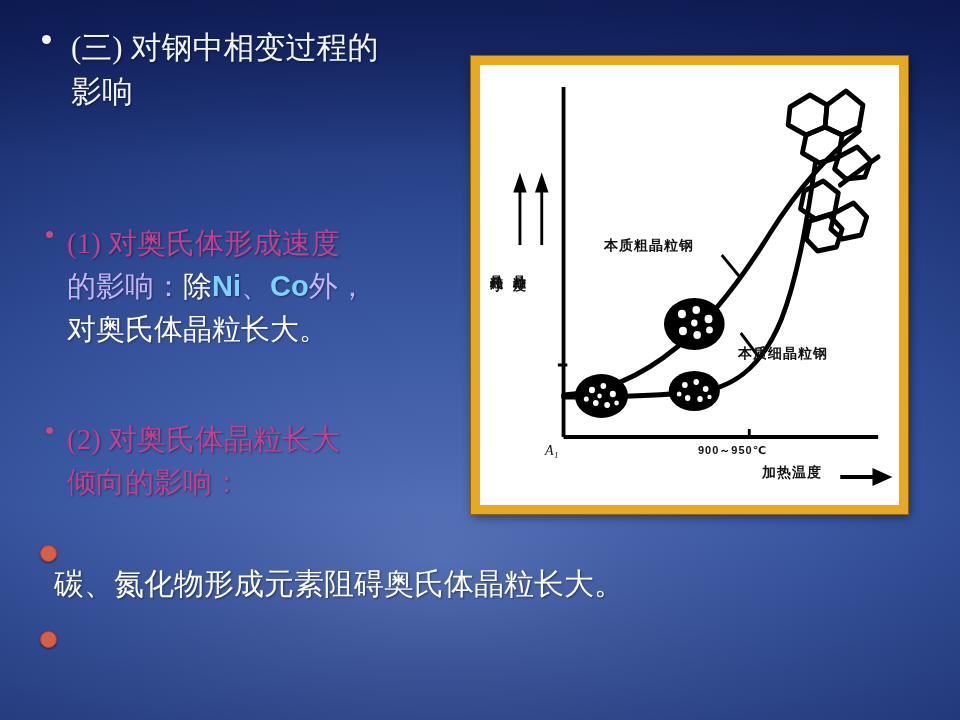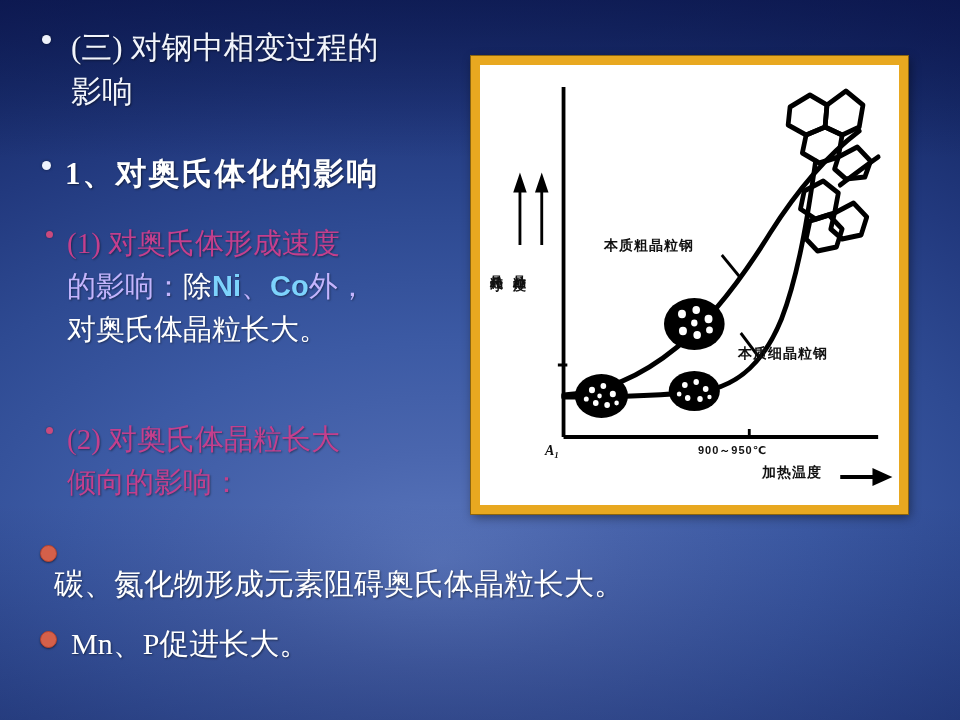--- a/index.html
+++ b/index.html
@@ -76,43 +76,39 @@
     font-size:13px;
     white-space:nowrap;
   }
   .hlabel{
     position:absolute;color:#111;font-weight:bold;
     font-family:"Liberation Sans","DejaVu Sans",sans-serif;
     font-size:14px;white-space:nowrap;letter-spacing:1px;
   }
   .hlabel.small{font-size:11px;}
   .axlabel{
-    position:absolute;color:#111;font-weight:bold;font-style:italic;
+    position:absolute;color:#111;font-weight:normal;font-style:italic;
     font-family:"Liberation Serif","DejaVu Serif",serif;font-size:14px;
   }
 </style>
 </head>
 <body>
 
 <div id="slide"></div>
 
 <div class="content">
 
   <div class="bullet l1" style="left:42px;top:26px;width:410px;">
     <span class="dot white"></span>
     <span class="txt">
       <span>(三) 对钢中相变过程的</span><br>
       <span>影响</span>
     </span>
   </div>
 
-  <div class="bullet l1b" style="left:42px;top:152px;width:420px;">
-    <span class="dot white"></span>
-    <span class="txt">1、对奥氏体化的影响</span>
-  </div>
 
   <div class="bullet l2" style="left:46px;top:222px;width:420px;">
     <span class="dot pink"></span>
     <span class="txt">
       <span>(1) 对奥氏体形成速度</span><br>
       <span class="p">的影响：</span><span class="w">除</span><span class="m">Ni</span><span class="p">、</span><span class="m">Co</span><span class="p">外，</span><br>
       <span class="w">对奥氏体晶粒长大。</span>
     </span>
   </div>
 
@@ -124,21 +120,20 @@
     </span>
   </div>
 
   <div class="bullet l3" style="left:40px;top:536px;width:900px;flex-direction:column;">
     <span class="dot orange"></span>
     <span class="txt">碳、氮化物形成元素阻碍奥氏体晶粒长大。</span>
   </div>
 
   <div class="bullet l3" style="left:40px;top:622px;width:900px;">
     <span class="dot orange"></span>
-    <span class="txt">Mn、P促进长大。</span>
   </div>
 
   <div class="figure">
     <div class="figure-inner">
 
       <svg viewBox="0 0 420 440" preserveAspectRatio="none">
 
         <line x1="66" y1="22" x2="66" y2="372" stroke="#000" stroke-width="4"></line>
         <line x1="66" y1="372" x2="398" y2="372" stroke="#000" stroke-width="4"></line>
 

